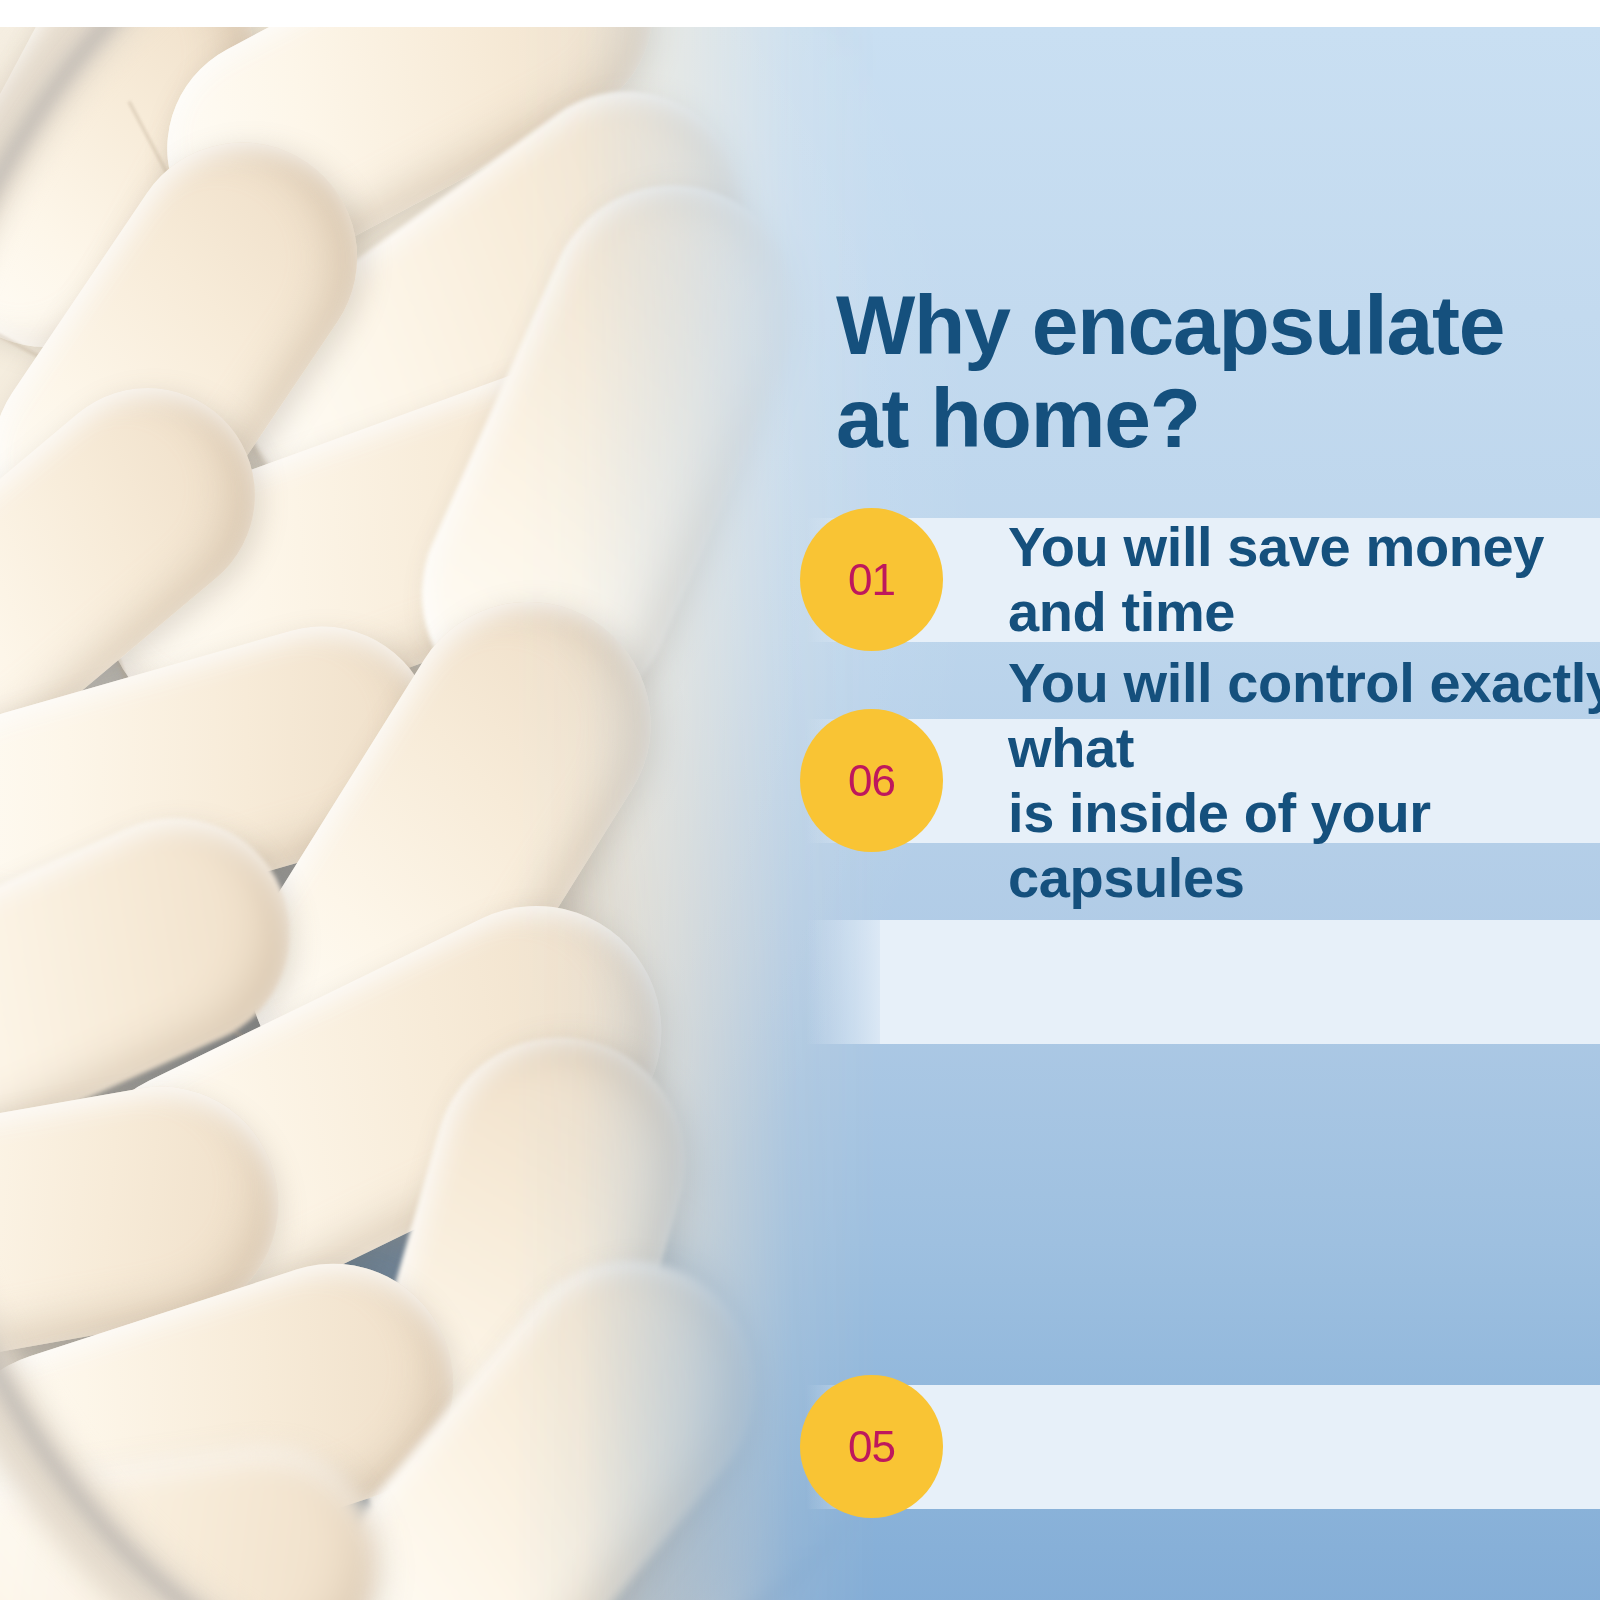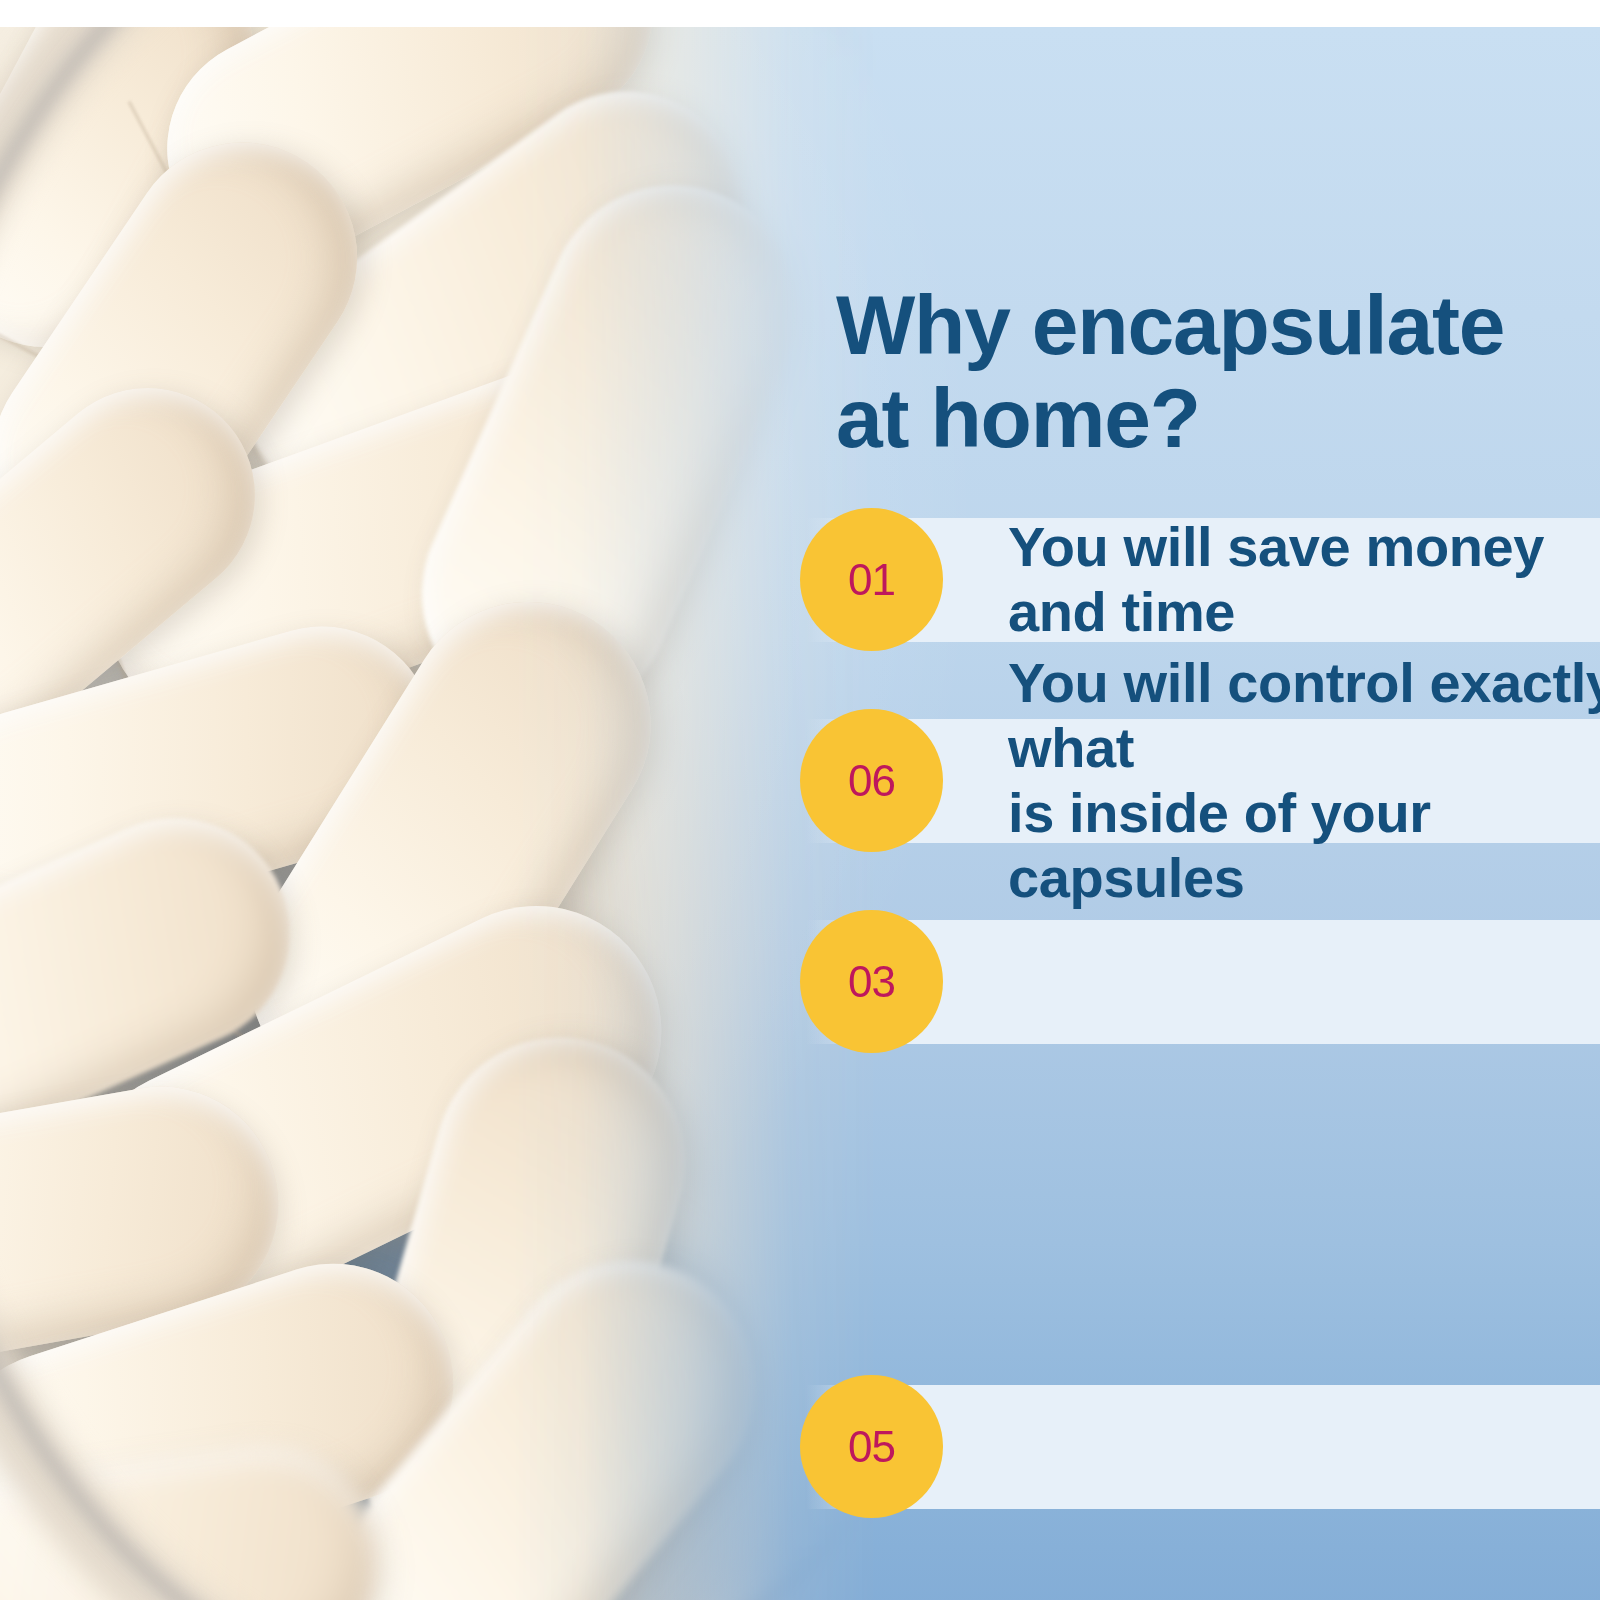--- a/index.html
+++ b/index.html
@@ -281,23 +281,20 @@
       <div class="badge">
         <span class="badge-num">06</span>
       </div>
       <div class="item-text" style="width:660px;">You will control exactly what
 is inside of your capsules</div>
     </div>
 
     <div class="item" style="top:893px;">
       <div class="item-bar"></div>
       <div class="item-bar-left"></div>
-      <div class="badge">
-        <span class="badge-num">03</span>
-      </div>
     </div>
 
 
     <div class="item" style="top:1358px;text-align:center;">
       <div class="item-bar"></div>
       <div class="item-bar-left"></div>
       <div class="badge">
         <span class="badge-num">05</span>
       </div>
     </div>

